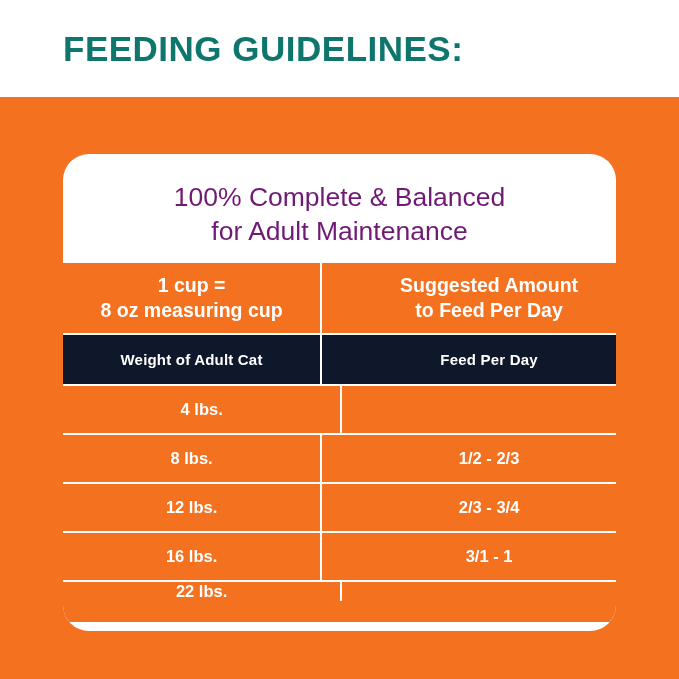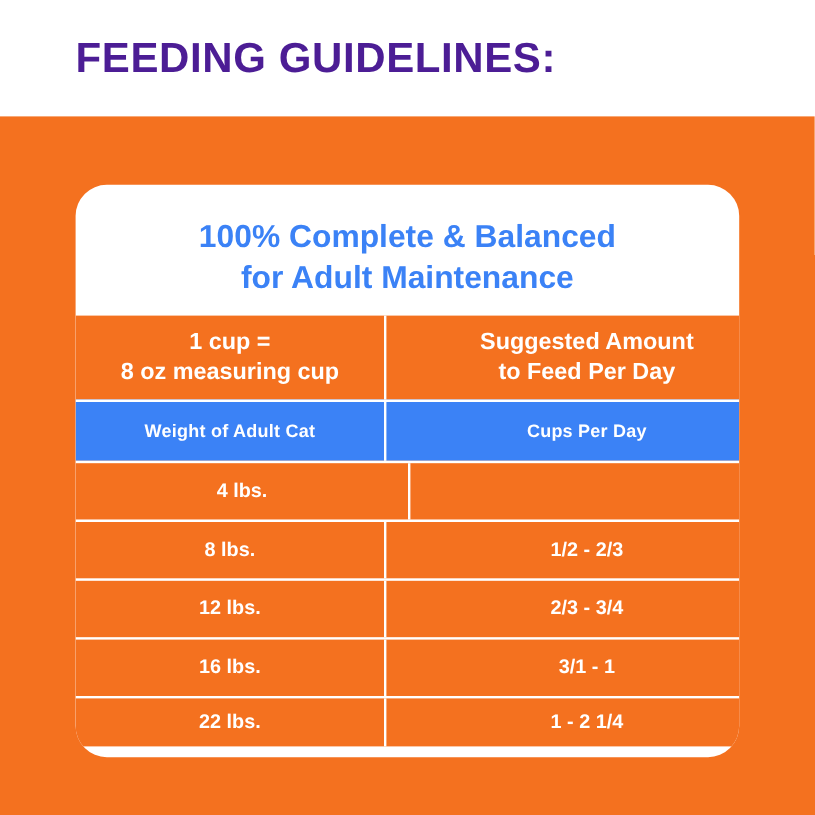--- a/index.html
+++ b/index.html
@@ -22,21 +22,21 @@
   }
   .header {
     height: 97px;
     background: #ffffff;
     display: flex;
     align-items: center;
     padding-left: 63px;
     box-sizing: border-box;
   }
   .header-title {
-    color: #4c1d95;
+    color: #0f766e;
     font-size: 35px;
     font-weight: bold;
     letter-spacing: 0.5px;
     line-height: 1;
   }
   .orange-panel {
     position: absolute;
     top: 97px;
     left: 0;
     right: 0;
@@ -50,23 +50,23 @@
     width: 553px;
     height: 477px;
     background: #ffffff;
     border-radius: 26px;
     overflow: hidden;
     box-sizing: border-box;
   }
   .card-title {
     padding: 26px 30px 18px 30px;
     text-align: center;
-    color: #3b82f6;
+    color: #701a75;
     font-size: 26.5px;
-    font-weight: bold;
+    font-weight: normal;
     line-height: 1.3;
   }
   .card-title .line {
     display: block;
   }
   .table {
     position: absolute;
     top: 109px;
     left: 0;
     width: 553px;
@@ -103,40 +103,41 @@
   }
   .row-banner .cell {
     font-size: 19.5px;
     line-height: 1.28;
     padding: 0 8px;
   }
   .row-banner .cell .line { display: block; }
 
   
   .row-subhead {
-    background: #3b82f6;
+    background: #0f172a;
     height: 51px;
     border-top: 2px solid #ffffff;
   }
   .row-subhead .cell {
     font-size: 15px;
     letter-spacing: 0.2px;
   }
 
   
   .row-data {
     background: #f4711f;
     height: 49px;
     border-top: 2px solid #ffffff;
   }
   .row-data .cell {
     font-size: 16.5px;
   }
   .row-data:last-child {
     height: 42px;
+    flex-direction: column;
   }
 </style>
 </head>
 <body>
 
 <div class="page">
 
   <div class="header">
     <div class="header-title">FEEDING GUIDELINES:</div>
   </div>
@@ -162,21 +163,21 @@
           <div class="cell right">
             <div>
               <span class="line">Suggested Amount</span>
               <span class="line">to Feed Per Day</span>
             </div>
           </div>
         </div>
 
         <div class="row row-subhead">
           <div class="cell left">Weight of Adult Cat</div>
-          <div class="cell right">Cups Per Day</div>
+          <div class="cell right">Feed Per Day</div>
         </div>
 
         <div class="row row-data">
           <div class="cell left">4 lbs.</div>
         </div>
 
         <div class="row row-data">
           <div class="cell left">8 lbs.</div>
           <div class="cell right">1/2 - 2/3</div>
         </div>

